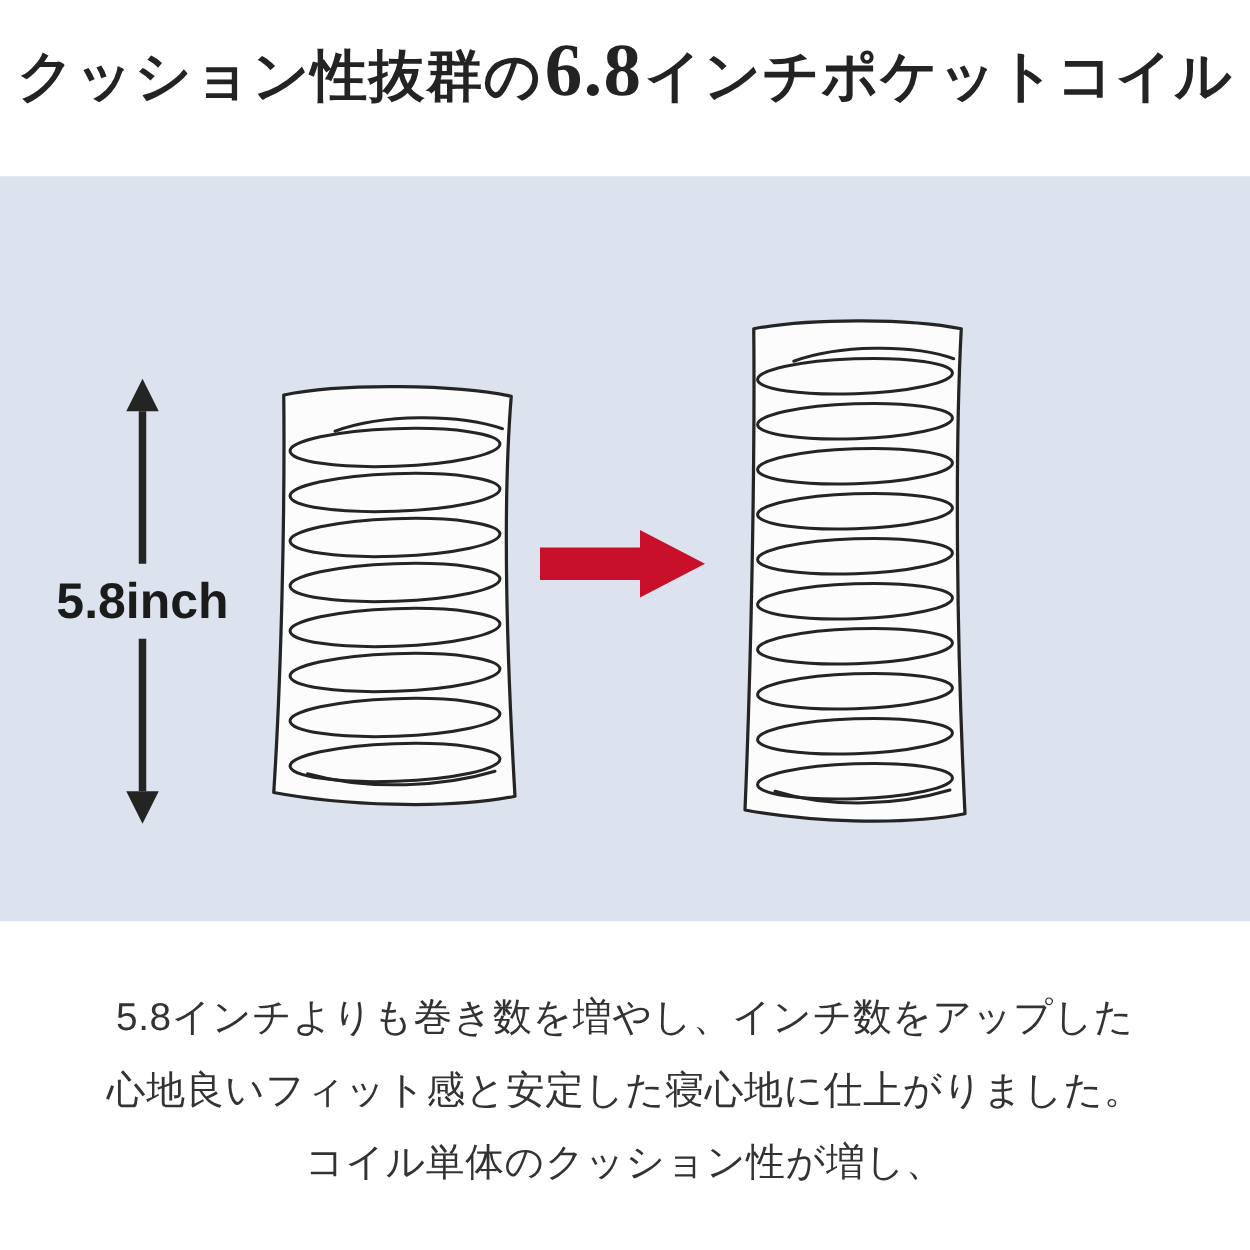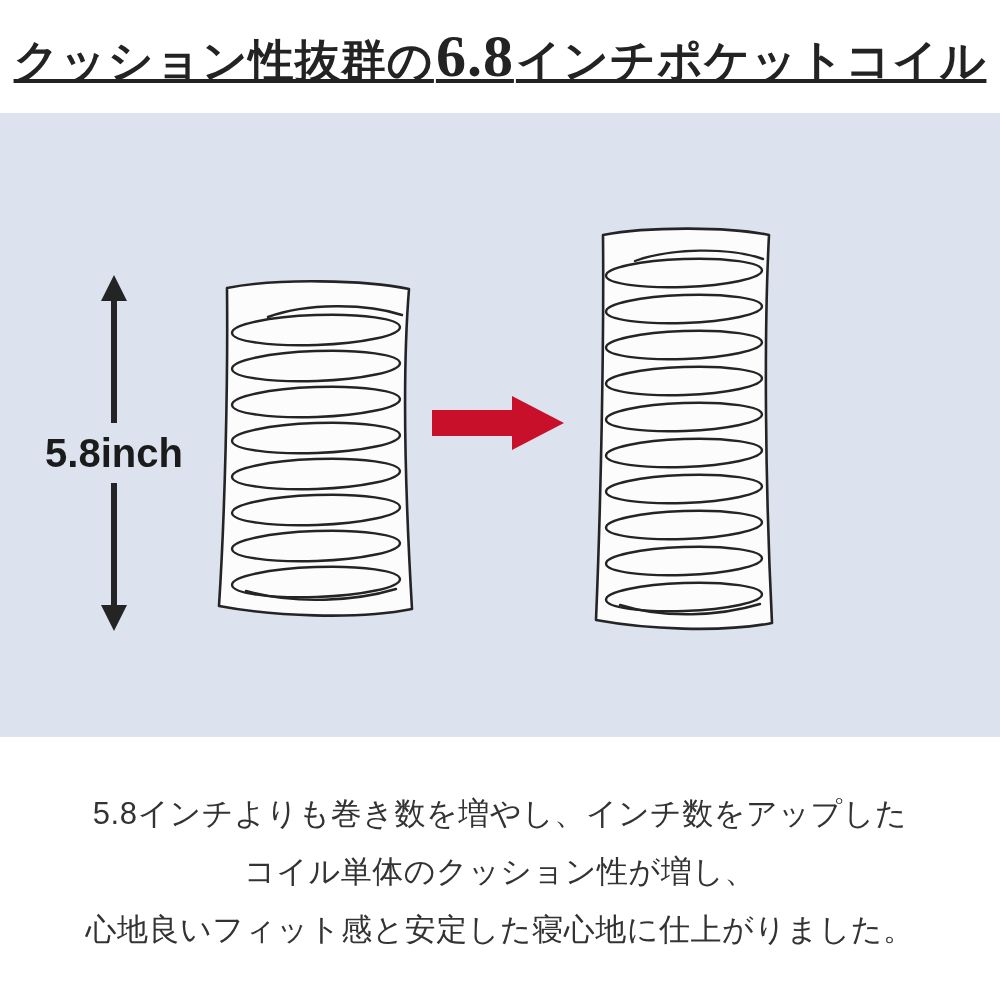--- a/index.html
+++ b/index.html
@@ -5,21 +5,21 @@
   * { margin:0; padding:0; box-sizing:border-box; }
   html,body { width:1000px; height:1000px; background:#ffffff; }
   .page {
     position:relative; width:1000px; height:1000px; overflow:hidden;
     font-family:"Liberation Sans","DejaVu Sans",sans-serif; color:#222;
   }
 
   
   .title-bar {
     position:absolute; left:0; top:0; width:1000px; height:113px;
-    display:flex; align-items:center; justify-content:center; background:#ffffff;text-decoration:underline;
+    display:flex; align-items:center; justify-content:center; background:#ffffff;
   }
   .title-bar h1 {
     font-family:"Liberation Serif","DejaVu Serif",serif;
     font-weight:700; font-size:45px; letter-spacing:1px; color:#232323;
     white-space:nowrap;
   }
   .title-bar h1 .big-num {
     font-size:60px; padding:0 2px;
   }
 
@@ -67,21 +67,21 @@
 </style>
 </head>
 <body>
 
 <div class="page">
 
   <div class="title-bar">
     <h1><span>クッション性抜群の</span><span class="big-num">6.8</span><span>インチポケットコイル</span></h1>
   </div>
 
-  <div class="band" style="background-color: rgb(220, 227, 238);">
+  <div class="band" style="background-color: rgb(220, 227, 238); margin-top: 28px;">
 
     <div class="v-arrow" style="left:34px; top:162px; height:356px;">
       <div class="tri-up"></div>
       <div class="shaft"></div>
       <div class="vlabel">5.8inch</div>
       <div class="shaft"></div>
       <div class="tri-down"></div>
     </div>
 
     <svg class="coil-svg" style="left:206px; top:160px;" width="222" height="358" viewBox="0 0 222 358">
@@ -120,17 +120,17 @@
         <ellipse cx="99" cy="376" rx="78" ry="14" transform="rotate(-2 99 376)"></ellipse>
         <path d="M 35,384 C 80,398 135,395 175,383"></path>
       </g>
     </svg>
 
 
   </div>
 
   <div class="description">
     <p>5.8インチよりも巻き数を増やし、インチ数をアップした</p>
+    <p>心地良いフィット感と安定した寝心地に仕上がりました。</p>
     <p>コイル単体のクッション性が増し、</p>
-    <p>心地良いフィット感と安定した寝心地に仕上がりました。</p>
   </div>
 
 </div>
 
 </body></html>

